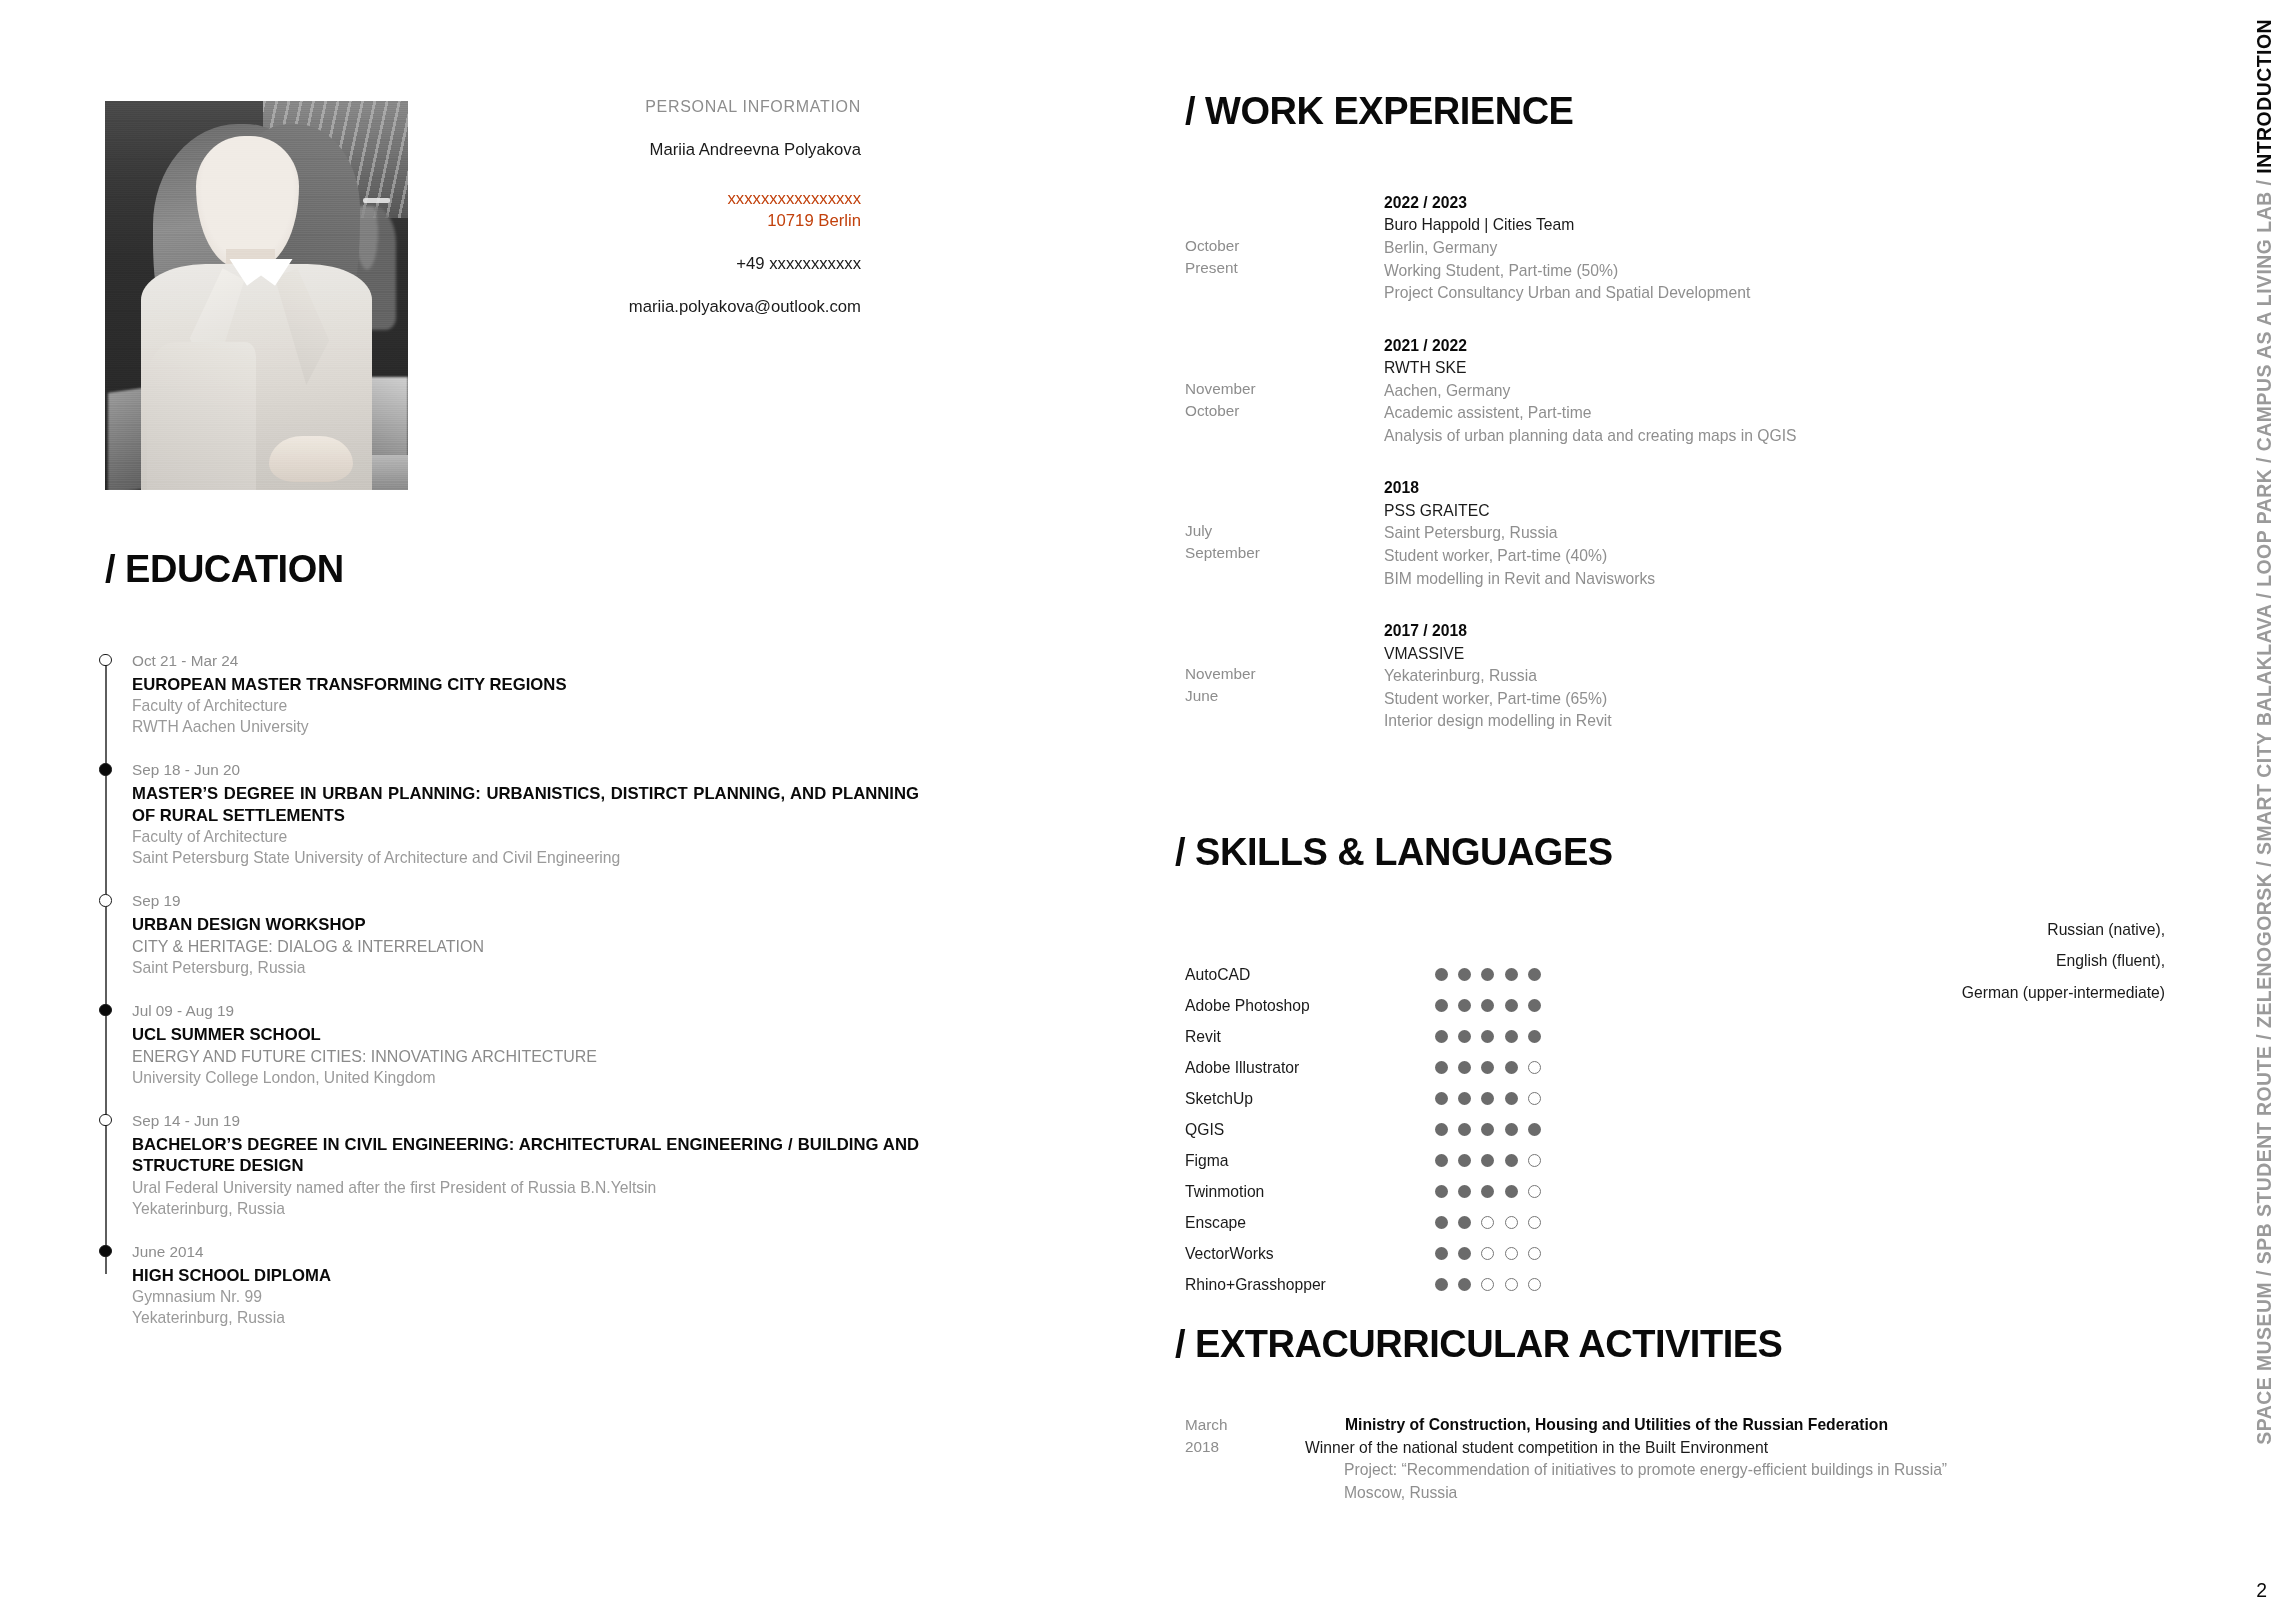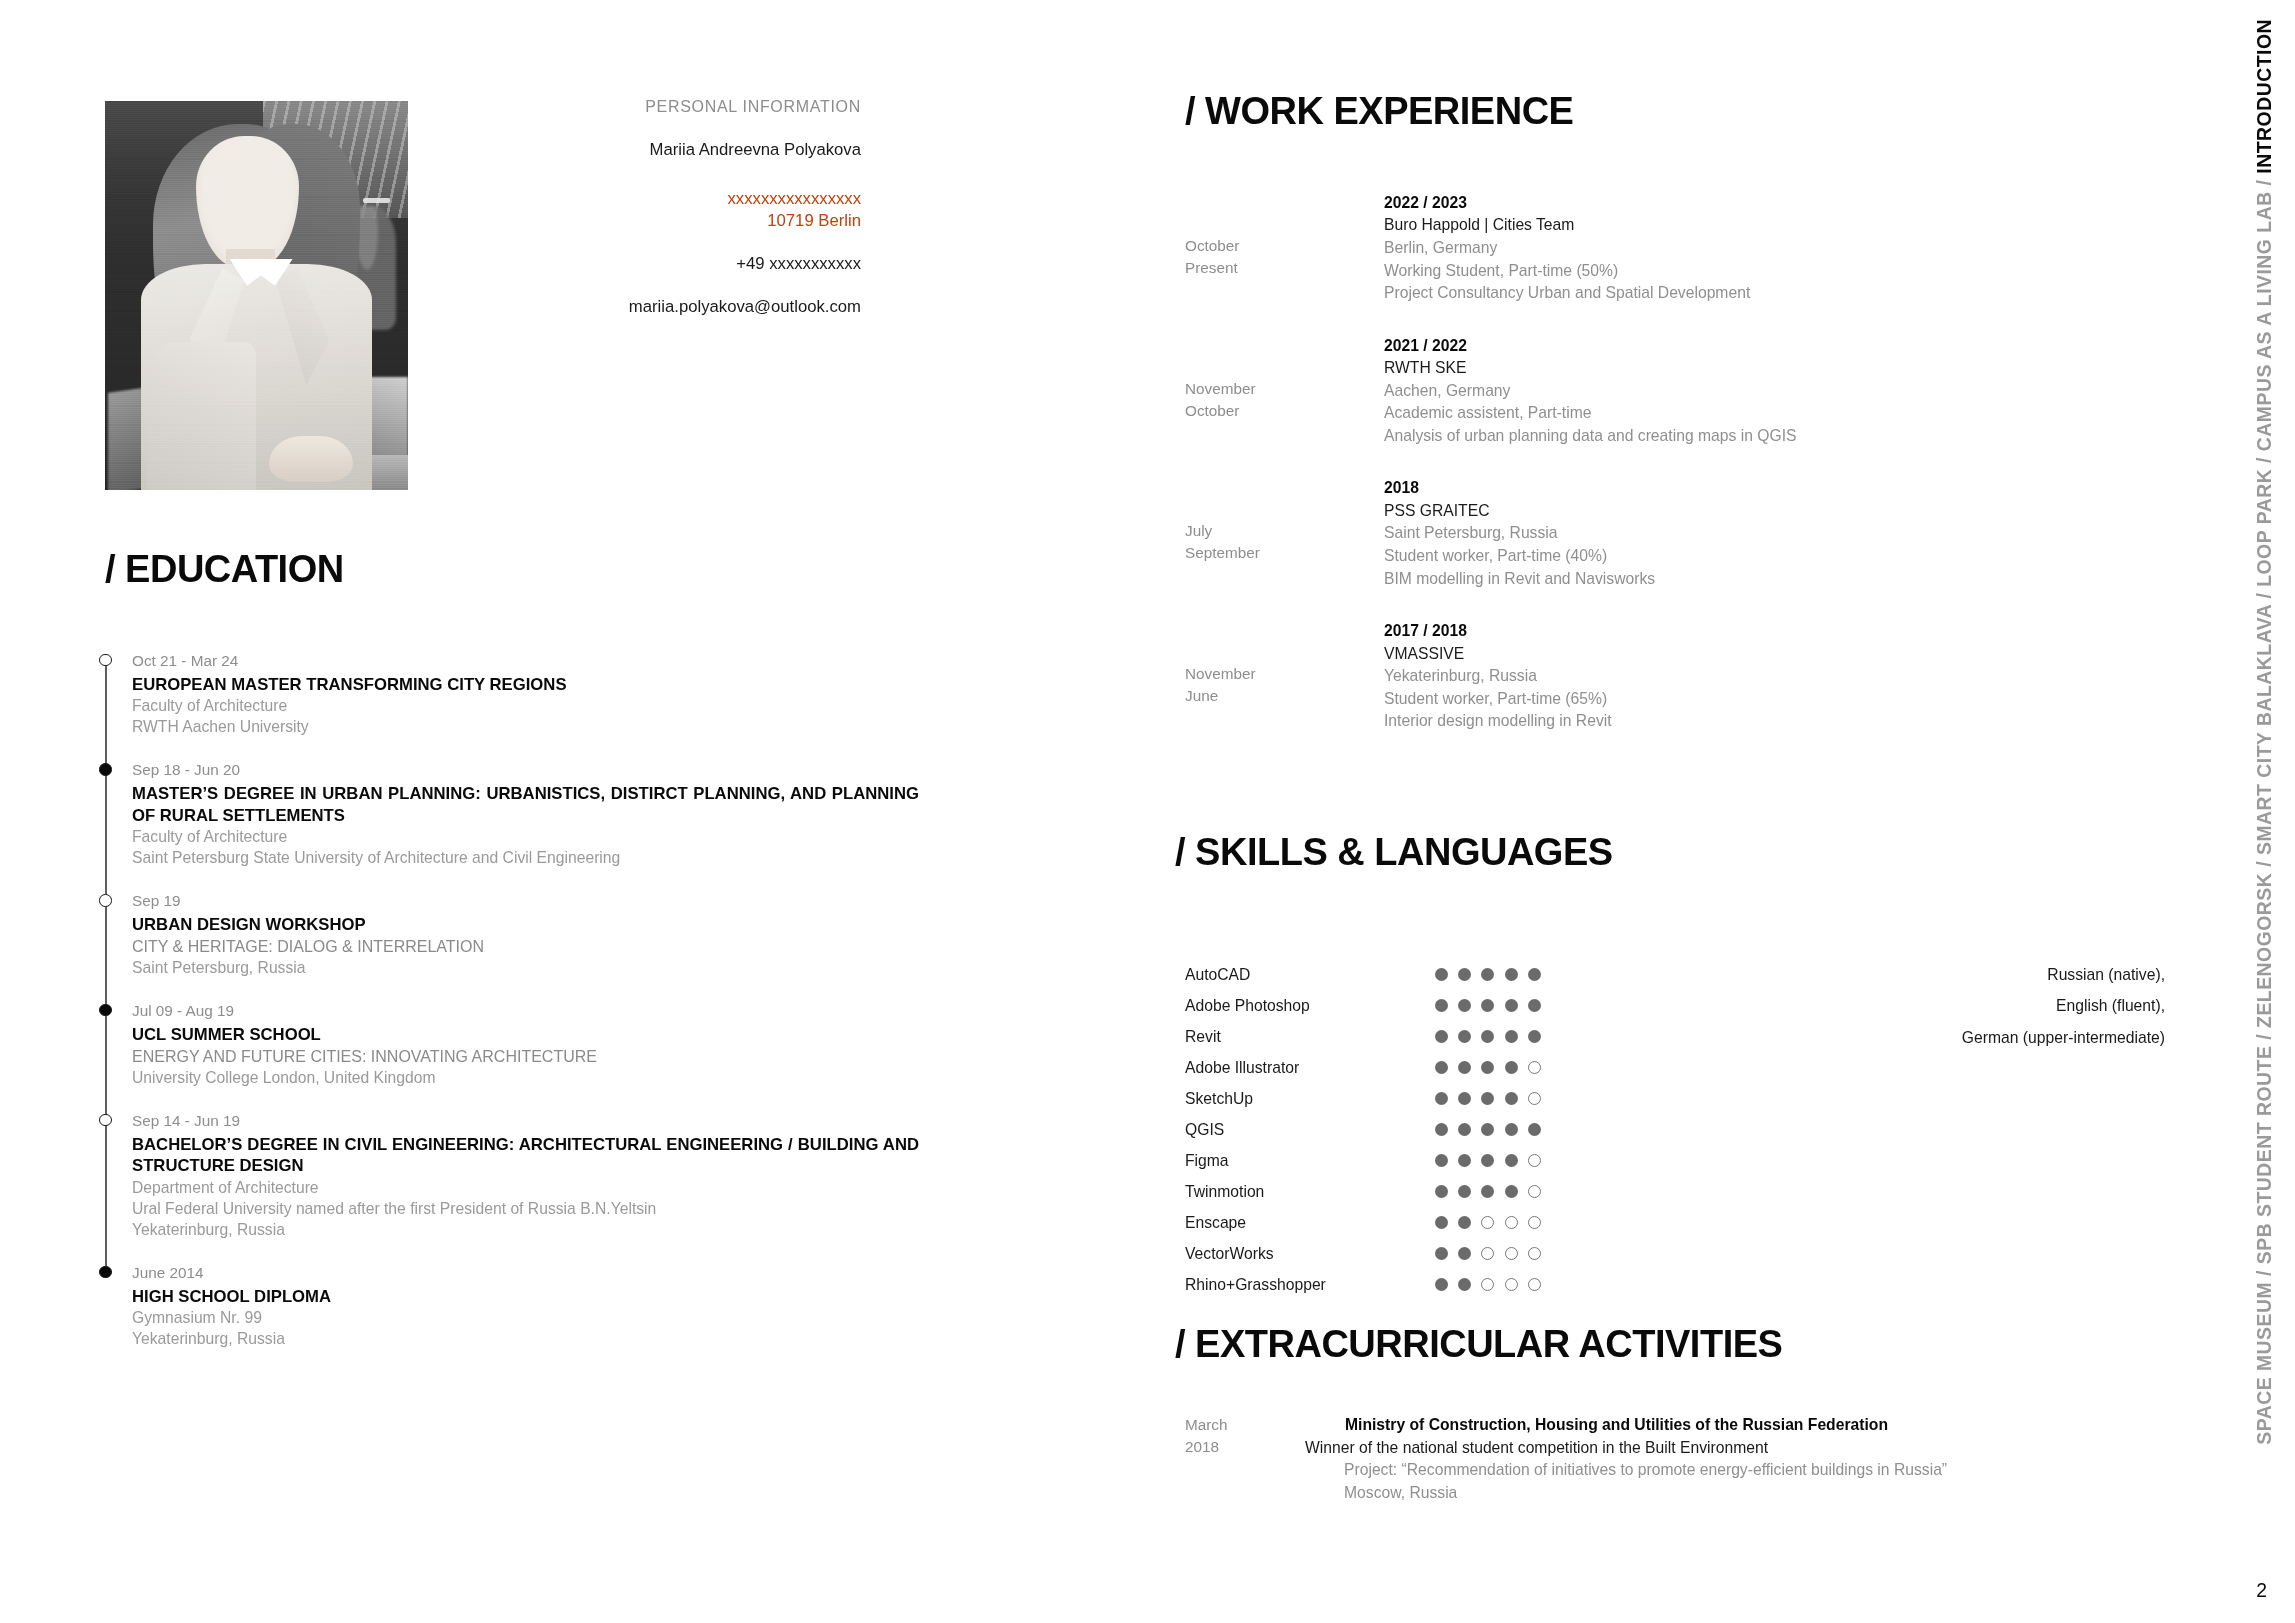--- a/index.html
+++ b/index.html
@@ -188,21 +188,21 @@
 
   #skills-title { position:absolute; left:1175px; top:831px; }
   #skills       { position:absolute; left:1185px; top:959px; width:370px; }
   .skill-row { display:flex; align-items:center; height:31px; }
   .skill-name { color:#1a1a1a; font-size:15.7px; width:250px; }
   .skill-dots { display:flex; gap:10.2px; }
   .sd { width:13px; height:13px; border-radius:50%; box-sizing:border-box; }
   .sd.on  { background:#6b6b6b; }
   .sd.off { background:#ffffff; border:0.9px solid #777; }
 
-  #langs { position:absolute; left:1619px; top:959px; width:546px; text-align:right; }
+  #langs { position:absolute; left:1619px; top:914px; width:546px; text-align:right; }
   #langs div { color:#1a1a1a; font-size:15.7px; line-height:2.0; }
 
   #extra-title { position:absolute; left:1175px; top:1323px; }
   #extra { position:absolute; left:1185px; top:1414px; width:925px; }
   #extra .when { position:absolute; left:0; top:0; width:153px; color:#8d8d8d; font-size:15.3px; line-height:1.44; }
   #extra .what { margin-left:120px; }
   #extra .t1 { color:#0a0a0a; font-size:15.7px; font-weight:bold; line-height:1.44;margin-left:40px; }
   #extra .t2 { color:#1a1a1a; font-size:15.7px; line-height:1.44; }
   #extra .t3 { color:#8f8f8f; font-size:15.7px; line-height:1.44;margin-left:39px; }
 
@@ -299,21 +299,20 @@
     <div class="edu-date">Jul 09 - Aug 19</div>
     <div class="edu-head">UCL SUMMER SCHOOL</div>
     <div class="edu-sub strong">ENERGY AND FUTURE CITIES: INNOVATING ARCHITECTURE</div>
     <div class="edu-sub">University College London, United Kingdom</div>
   </div>
 
   <div class="edu-item">
     <span class="dot"></span>
     <div class="edu-date">Sep 14 - Jun 19</div>
     <div class="edu-head justify">BACHELOR’S DEGREE IN CIVIL ENGINEERING: ARCHITECTURAL ENGINEERING / BUILDING AND STRUCTURE DESIGN</div>
-    <div class="edu-sub">Department of Architecture</div>
     <div class="edu-sub">Ural Federal University named after the first President of Russia B.N.Yeltsin</div>
     <div class="edu-sub">Yekaterinburg, Russia</div>
   </div>
 
   <div class="edu-item">
     <span class="dot filled"></span>
     <div class="edu-date">June 2014</div>
     <div class="edu-head">HIGH SCHOOL DIPLOMA</div>
     <div class="edu-sub">Gymnasium Nr. 99</div>
     <div class="edu-sub">Yekaterinburg, Russia</div>

